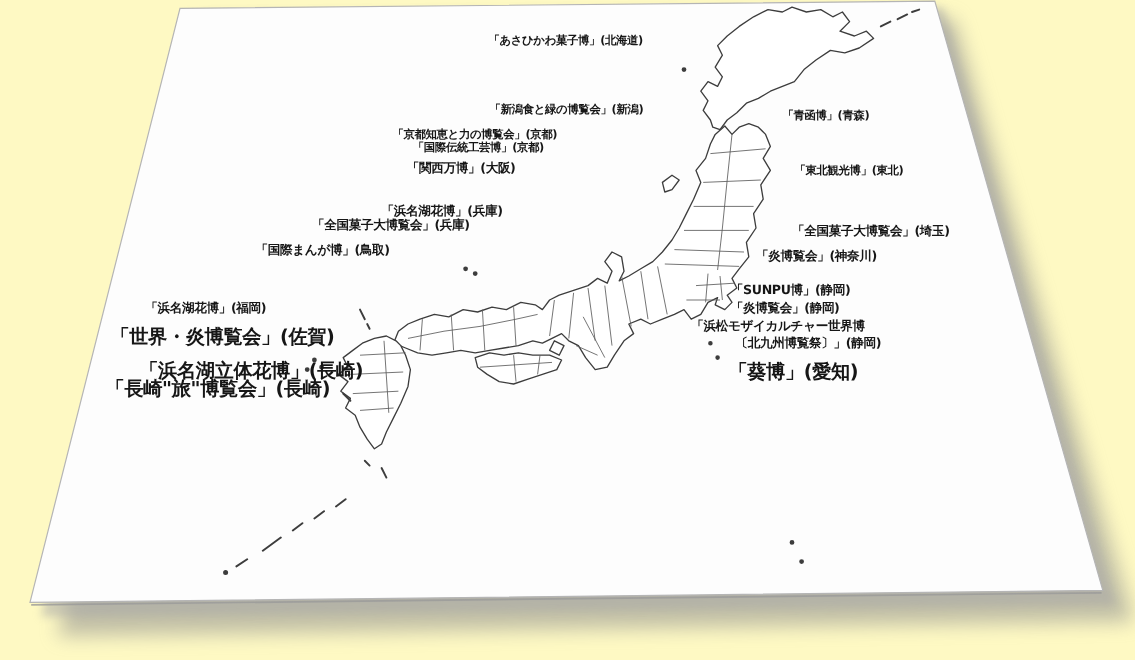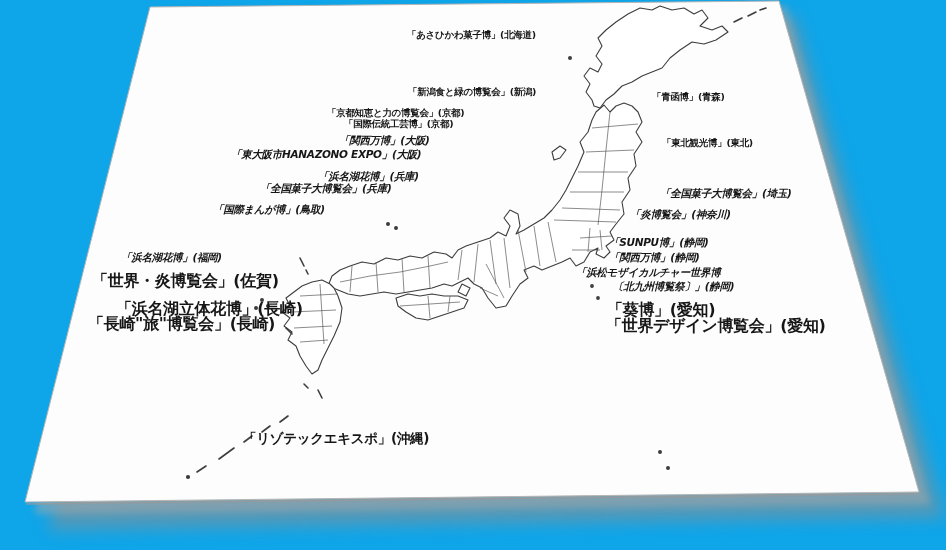--- a/index.html
+++ b/index.html
@@ -1,27 +1,27 @@
 <!DOCTYPE html>
 <html><head>
 <meta charset="utf-8">
 <style>
   html,body{margin:0;padding:0;background:#ffffff;}
   .stage{
-    position:relative;width:946px;height:550px;background:#0ea5e9;overflow:hidden;
+    position:relative;width:946px;height:550px;background:#fef9c3;overflow:hidden;
     font-family:"DejaVu Sans",sans-serif;
   }
   .stage svg{position:absolute;left:0;top:0;}
   .labels{position:absolute;left:0;top:0;width:100%;height:100%;}
   .lbl{
     position:absolute;white-space:nowrap;color:#161616;font-weight:600;
     letter-spacing:-0.3px;line-height:1.1;
   }
   .s{font-size:9.5px;}
-  .m{font-size:10.5px;font-style:italic;}
+  .m{font-size:10.5px;}
   .l{font-size:16px;}
   .xl{font-size:13.5px;}
 </style>
 </head>
 <body>
 
 <div class="stage">
 
   <svg width="946" height="550" viewBox="0 0 946 550">
     <defs>
@@ -85,32 +85,29 @@
   </svg>
 
   <div class="labels">
     <div class="lbl s" style="left:407px;top:30px">「あさひかわ菓子博」(北海道)</div>
     <div class="lbl s" style="left:408px;top:87px">「新潟食と緑の博覧会」(新潟)</div>
     <div class="lbl s" style="left:652px;top:92px">「青函博」(青森)</div>
     <div class="lbl s" style="left:662px;top:138px">「東北観光博」(東北)</div>
     <div class="lbl s" style="left:327px;top:108px">「京都知恵と力の博覧会」(京都)</div>
     <div class="lbl s" style="left:344px;top:119px">「国際伝統工芸博」(京都)</div>
     <div class="lbl m" style="left:339px;top:135px">「関西万博」(大阪)</div>
-    <div class="lbl m" style="left:231px;top:149px">「東大阪市HANAZONO EXPO」(大阪)</div>
     <div class="lbl m" style="left:318px;top:171px">「浜名湖花博」(兵庫)</div>
     <div class="lbl m" style="left:260px;top:183px">「全国菓子大博覧会」(兵庫)</div>
     <div class="lbl m" style="left:213px;top:204px">「国際まんが博」(鳥取)</div>
     <div class="lbl m" style="left:660px;top:188px">「全国菓子大博覧会」(埼玉)</div>
     <div class="lbl m" style="left:630px;top:209px">「炎博覧会」(神奈川)</div>
     <div class="lbl m" style="left:609px;top:237px">「SUNPU博」(静岡)</div>
-    <div class="lbl m" style="left:609px;top:252px">「関西万博」(静岡)</div>
+    <div class="lbl m" style="left:609px;top:252px">「炎博覧会」(静岡)</div>
     <div class="lbl m" style="left:576px;top:267px">「浜松モザイカルチャー世界博</div>
     <div class="lbl m" style="left:613px;top:281px">〔北九州博覧祭〕」(静岡)</div>
     <div class="lbl m" style="left:121px;top:252px">「浜名湖花博」(福岡)</div>
     <div class="lbl l" style="left:92px;top:272px">「世界・炎博覧会」(佐賀)</div>
     <div class="lbl l" style="left:116px;top:300px">「浜名湖立体花博」(長崎)</div>
     <div class="lbl l" style="left:88px;top:315px">「長崎"旅"博覧会」(長崎)</div>
     <div class="lbl l" style="left:607px;top:301px">「葵博」(愛知)</div>
-    <div class="lbl l" style="left:606px;top:317px">「世界デザイン博覧会」(愛知)</div>
-    <div class="lbl xl" style="left:243px;top:431px">「リゾテックエキスポ」(沖縄)</div>
   </div>
 
 </div>
 
 </body></html>

